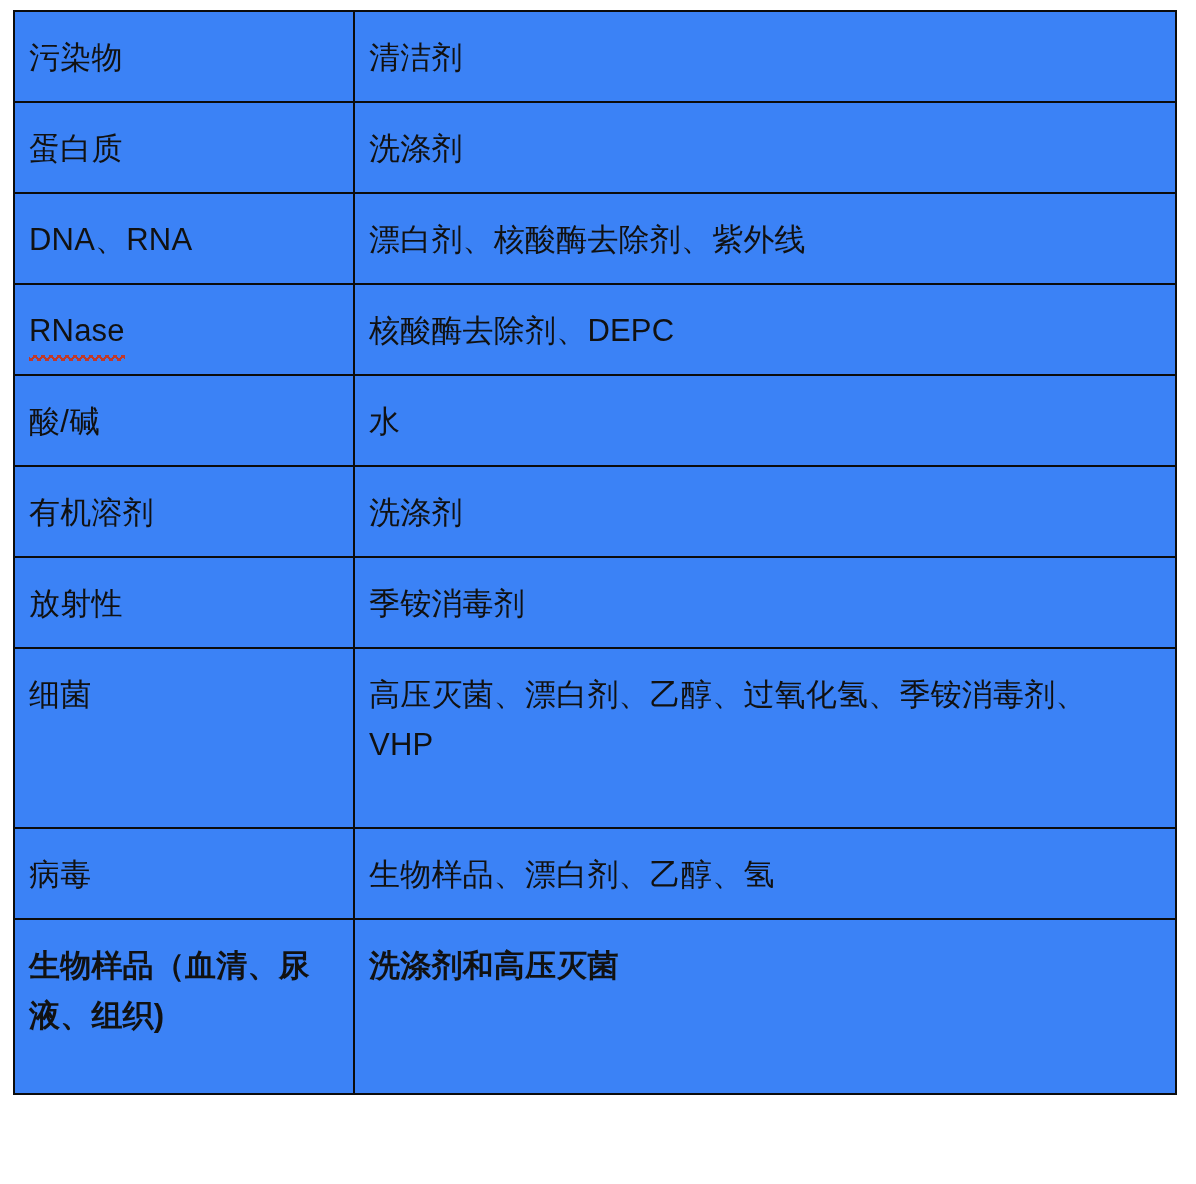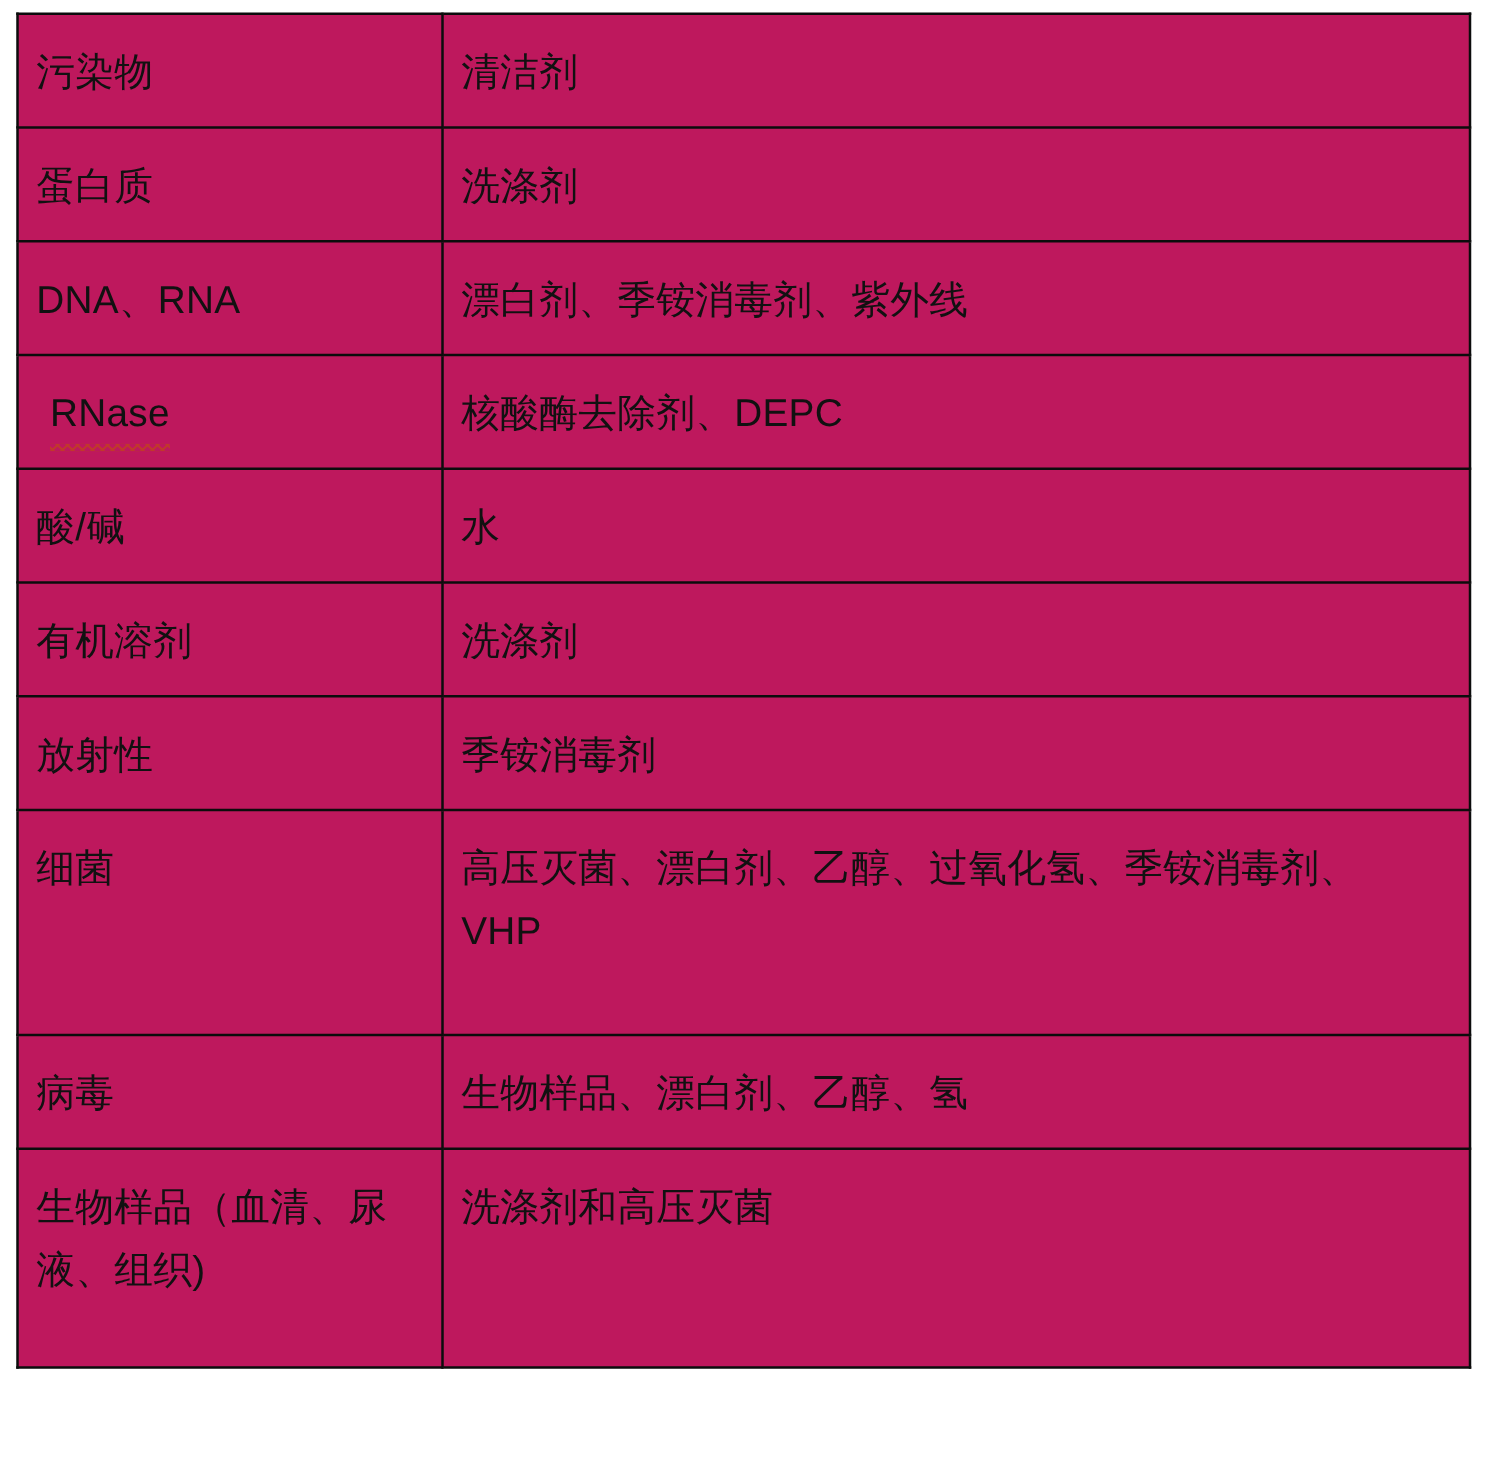--- a/index.html
+++ b/index.html
@@ -34,45 +34,44 @@
     table-layout: fixed;
     width: 1162px;
     background: #fcfcfd;
   }
 
   table.contaminant-table col.col-left  { width: 340px; }
   table.contaminant-table col.col-right { width: 822px; }
 
   table.contaminant-table td {
     border: 2px solid #0c0c0c;
-    background: #be185d;
+    background: #3b82f6;
     vertical-align: top;
     padding: 21px 14px 0 14px;
     font-size: 31px;
     line-height: 1.62;
     color: #111111;
     letter-spacing: 0.2px;
     white-space: pre-line;
     word-break: break-all;
   }
 
   
   tr.r-h1 td { height: 68px; }
   tr.r-h2 td { height: 157px; }
-  tr.r-h3 td { height: 152px; }
+  tr.r-h3 td { height: 152px; font-weight: bold; }
 
   td.cell-left  { }
   td.cell-right { }
 
   
   .misspelled {
     position: relative;
     display: inline-block;
     padding-bottom: 2px;
-    margin-left: 11px;
   }
   .misspelled::after {
     content: "";
     position: absolute;
     left: 0;
     right: 0;
     bottom: -3px;
     height: 6px;
     background-image:
       linear-gradient(135deg, transparent 42%, #c0392b 42%, #c0392b 58%, transparent 58%),
@@ -96,21 +95,21 @@
           <tr class="r-h1">
             <td class="cell-left">污染物</td>
             <td class="cell-right">清洁剂</td>
           </tr>
           <tr class="r-h1">
             <td class="cell-left">蛋白质</td>
             <td class="cell-right">洗涤剂</td>
           </tr>
           <tr class="r-h1">
             <td class="cell-left">DNA、RNA</td>
-            <td class="cell-right">漂白剂、季铵消毒剂、紫外线</td>
+            <td class="cell-right">漂白剂、核酸酶去除剂、紫外线</td>
           </tr>
           <tr class="r-h1">
             <td class="cell-left"><span class="misspelled">RNase</span></td>
             <td class="cell-right">核酸酶去除剂、DEPC</td>
           </tr>
           <tr class="r-h1">
             <td class="cell-left">酸/碱</td>
             <td class="cell-right">水</td>
           </tr>
           <tr class="r-h1">

